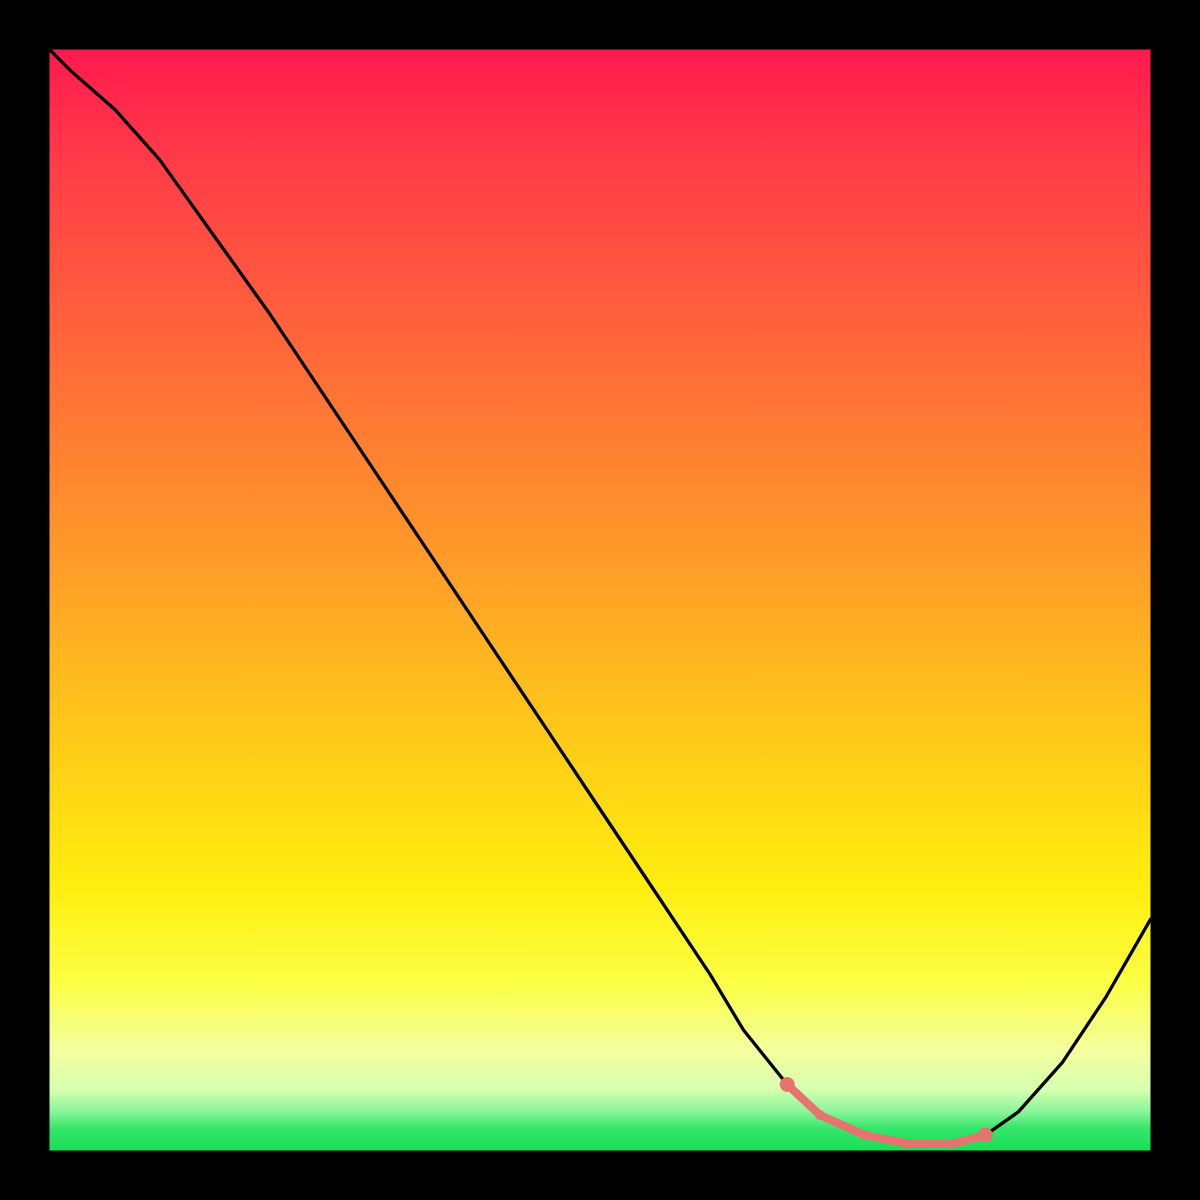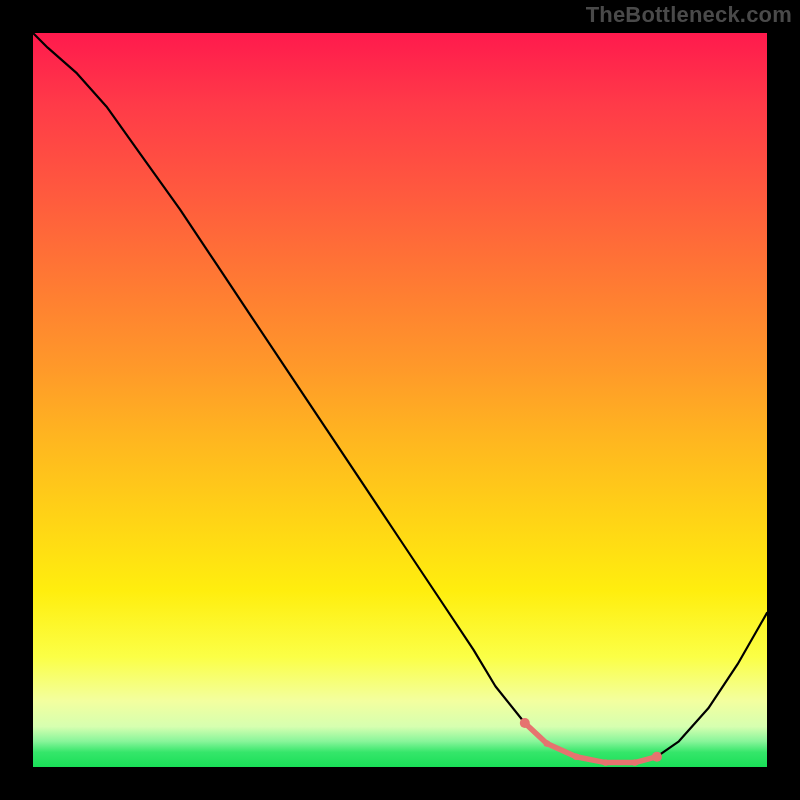--- a/index.html
+++ b/index.html
@@ -78,21 +78,20 @@
   }
   .marker-dot {
     fill: #e6736f;
   }
 </style>
 </head>
 <body>
 
 <div class="frame">
 
-  <div class="watermark">TheBottleneck.com</div>
 
   <div class="plot-area">
 
     <svg class="curve" viewBox="0 0 734 734">
       <path id="main-curve" class="curve-path" d="M0.0 0.0 L14.7 14.7 L44.0 40.4 L73.4 73.4 L110.1 124.8 L146.8 176.2 L183.5 231.2 L220.2 286.3 L256.9 341.3 L293.6 396.4 L330.3 451.4 L367.0 506.5 L403.7 561.5 L440.4 616.6 L462.4 653.3 L491.8 690.0 L513.8 710.5 L543.2 723.7 L572.5 729.6 L601.9 729.6 L623.9 723.7 L645.9 708.3 L675.3 675.3 L704.6 631.2 L734.0 579.9"></path>
       <path id="marker-curve" class="marker-path" d="M491.8 690.0 L513.8 710.5 L543.2 723.7 L572.5 729.6 L601.9 729.6 L623.9 723.7"></path>
       <g id="marker-dots">
           <circle cx="491.8" cy="690.0" r="5" class="marker-dot"></circle>
           <circle cx="623.9" cy="723.7" r="5" class="marker-dot"></circle>
           <circle cx="513.8" cy="710.5" r="3.2" class="marker-dot"></circle>

